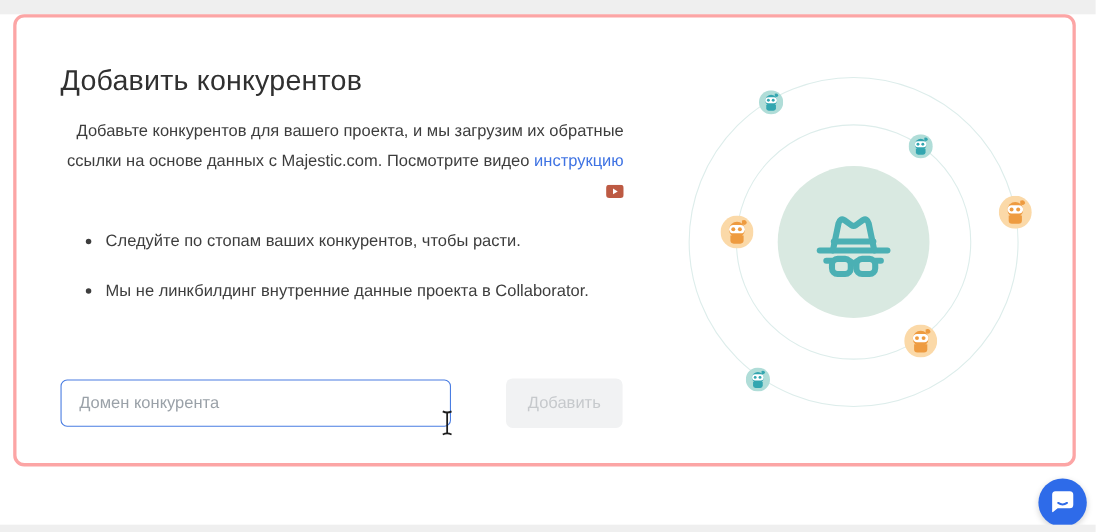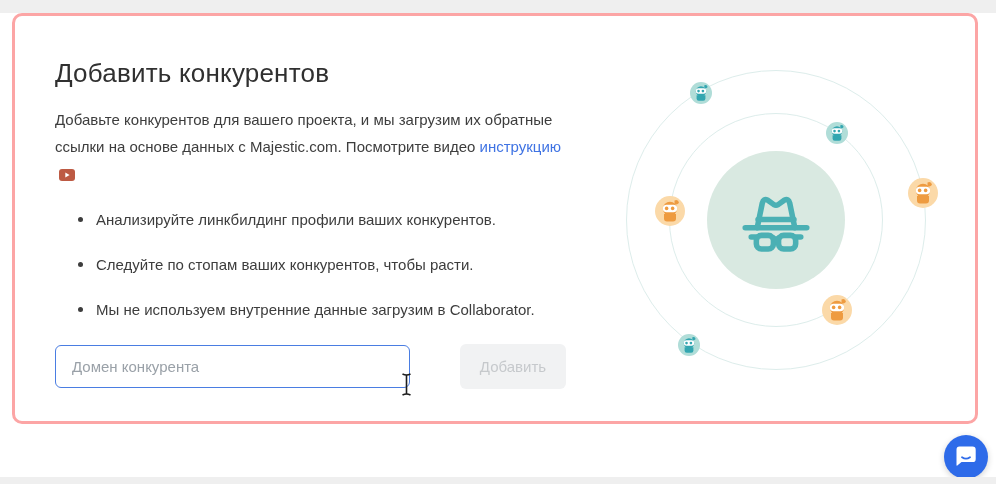--- a/index.html
+++ b/index.html
@@ -9,21 +9,21 @@
   .top-strip { position:absolute; left:0; top:0; width:996px; height:13px; background:#efefef; }
   .bottom-strip { position:absolute; left:0; top:477px; width:996px; height:7px; background:#efefef; }
 
   .card { position:absolute; left:12px; top:13px; width:966px; height:411px;
     background:#ffffff; border:3px solid #fca5a5; border-radius:10px; }
 
   .page-title { position:absolute; left:40px; top:42px; font-size:26px; font-weight:500;
     color:#303030; letter-spacing:.2px; }
 
   .desc { position:absolute; left:40px; top:90px; width:512px; font-size:15px;
-    line-height:27px; color:#3d3d3d; }
+    line-height:27px; color:#3d3d3d;text-align:right; }
   .desc a { color:#3f73e3; text-decoration:none; cursor:pointer; }
   .yt-icon { display:inline-block; vertical-align:-2px; margin-left:4px; }
 
   .benefits { position:absolute; left:60px; top:193px; width:500px; list-style:none; }
   .benefits li { position:relative; padding-left:21px; font-size:15px; line-height:21px;
     color:#3d3d3d; margin-bottom:24px; }
   .benefits li::before { content:""; position:absolute; left:3px; top:8px; width:5px; height:5px;
     border-radius:50%; background:#3d3d3d; }
 
   .domain-input { position:absolute; left:40px; top:329px; width:355px; height:43px;
@@ -67,23 +67,22 @@
 
   <h1 class="page-title">Добавить конкурентов</h1>
 
   <p class="desc"><span>Добавьте конкурентов для вашего проекта, и мы загрузим их обратные ссылки на основе данных с Majestic.com. Посмотрите видео</span>
     <a href="#">инструкцию</a><span class="yt-icon"><svg width="16" height="12" viewBox="0 0 16 12">
           <rect x="0" y="0" width="16" height="12" rx="3" fill="#bd5a43"></rect>
           <path d="M6.3 3.4 L10.6 6 L6.3 8.6 Z" fill="#ffffff"></path>
         </svg></span></p>
 
   <ul class="benefits">
-    <li>Анализируйте линкбилдинг профили ваших конкурентов.</li>
     <li>Следуйте по стопам ваших конкурентов, чтобы расти.</li>
-    <li>Мы не используем внутренние данные загрузим в Collaborator.</li>
+    <li>Мы не линкбилдинг внутренние данные проекта в Collaborator.</li>
   </ul>
 
   <input class="domain-input" type="text" placeholder="Домен конкурента" style="">
 
   <button class="add-btn" disabled="">Добавить</button>
 
   <div class="illustration">
     <div class="orbit outer"></div>
     <div class="orbit inner"></div>
 

